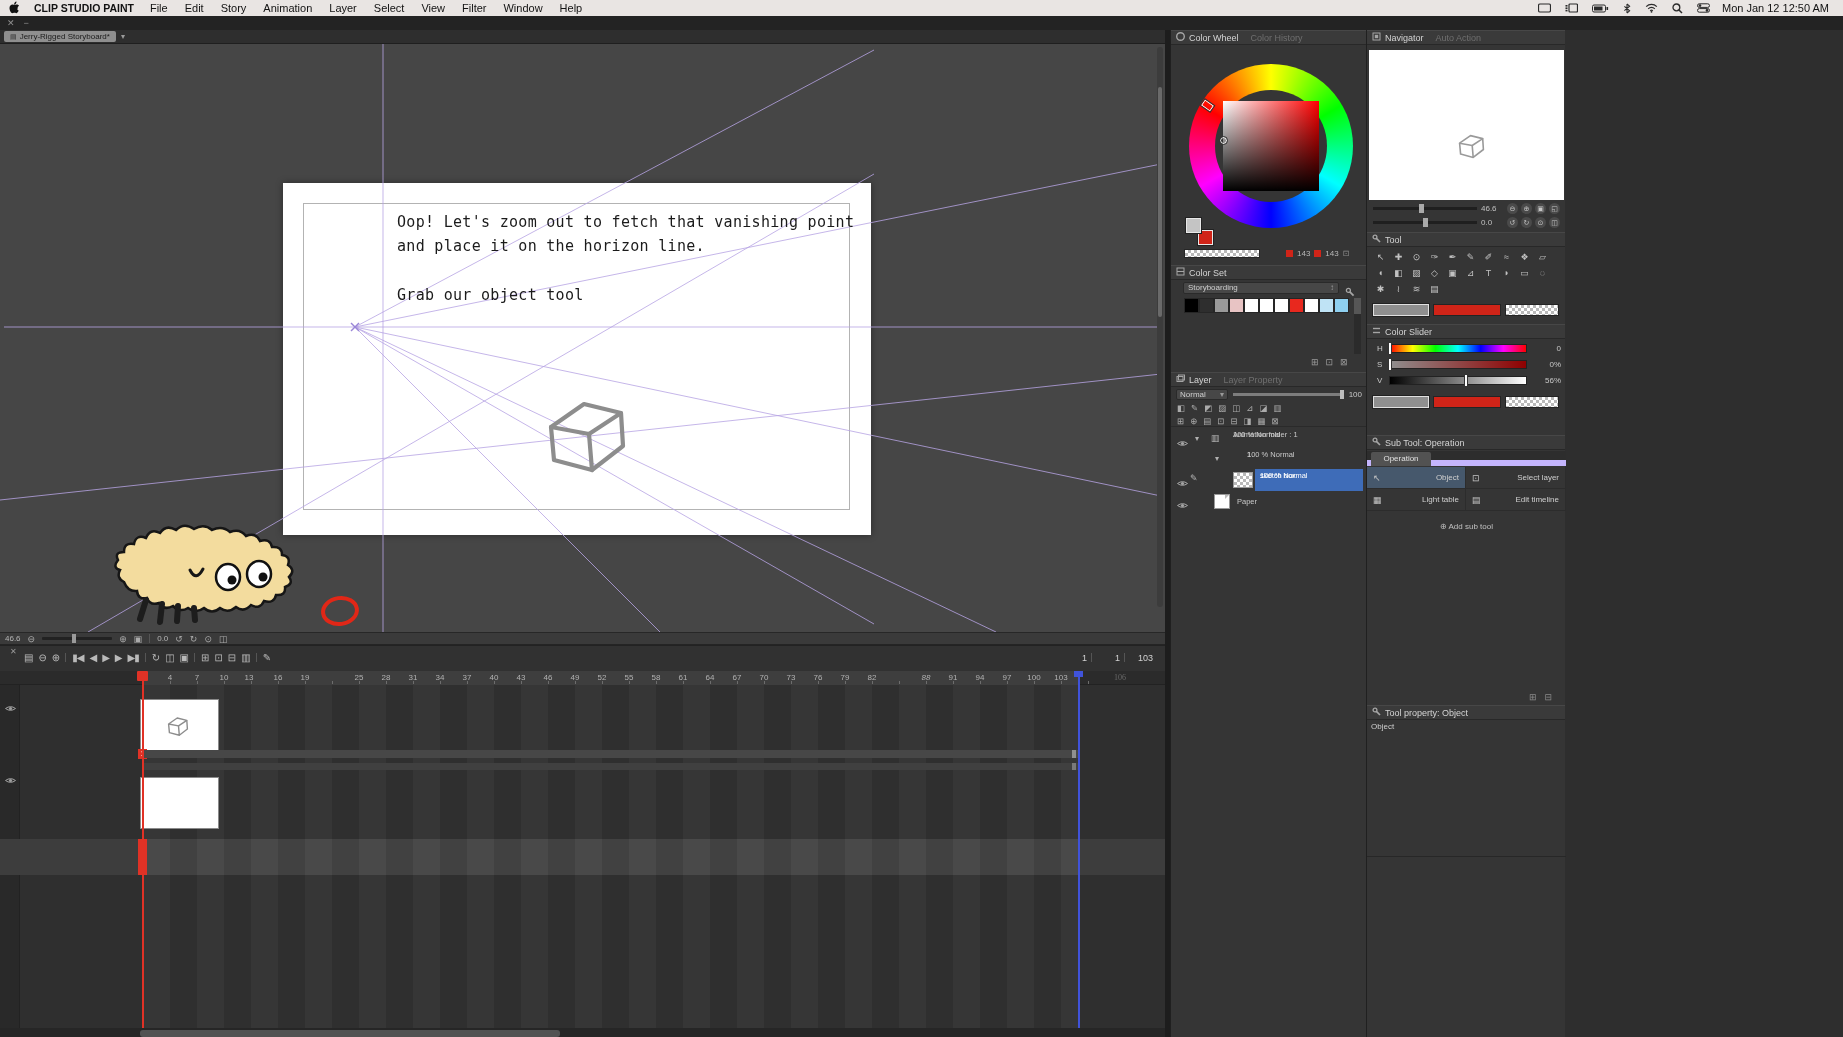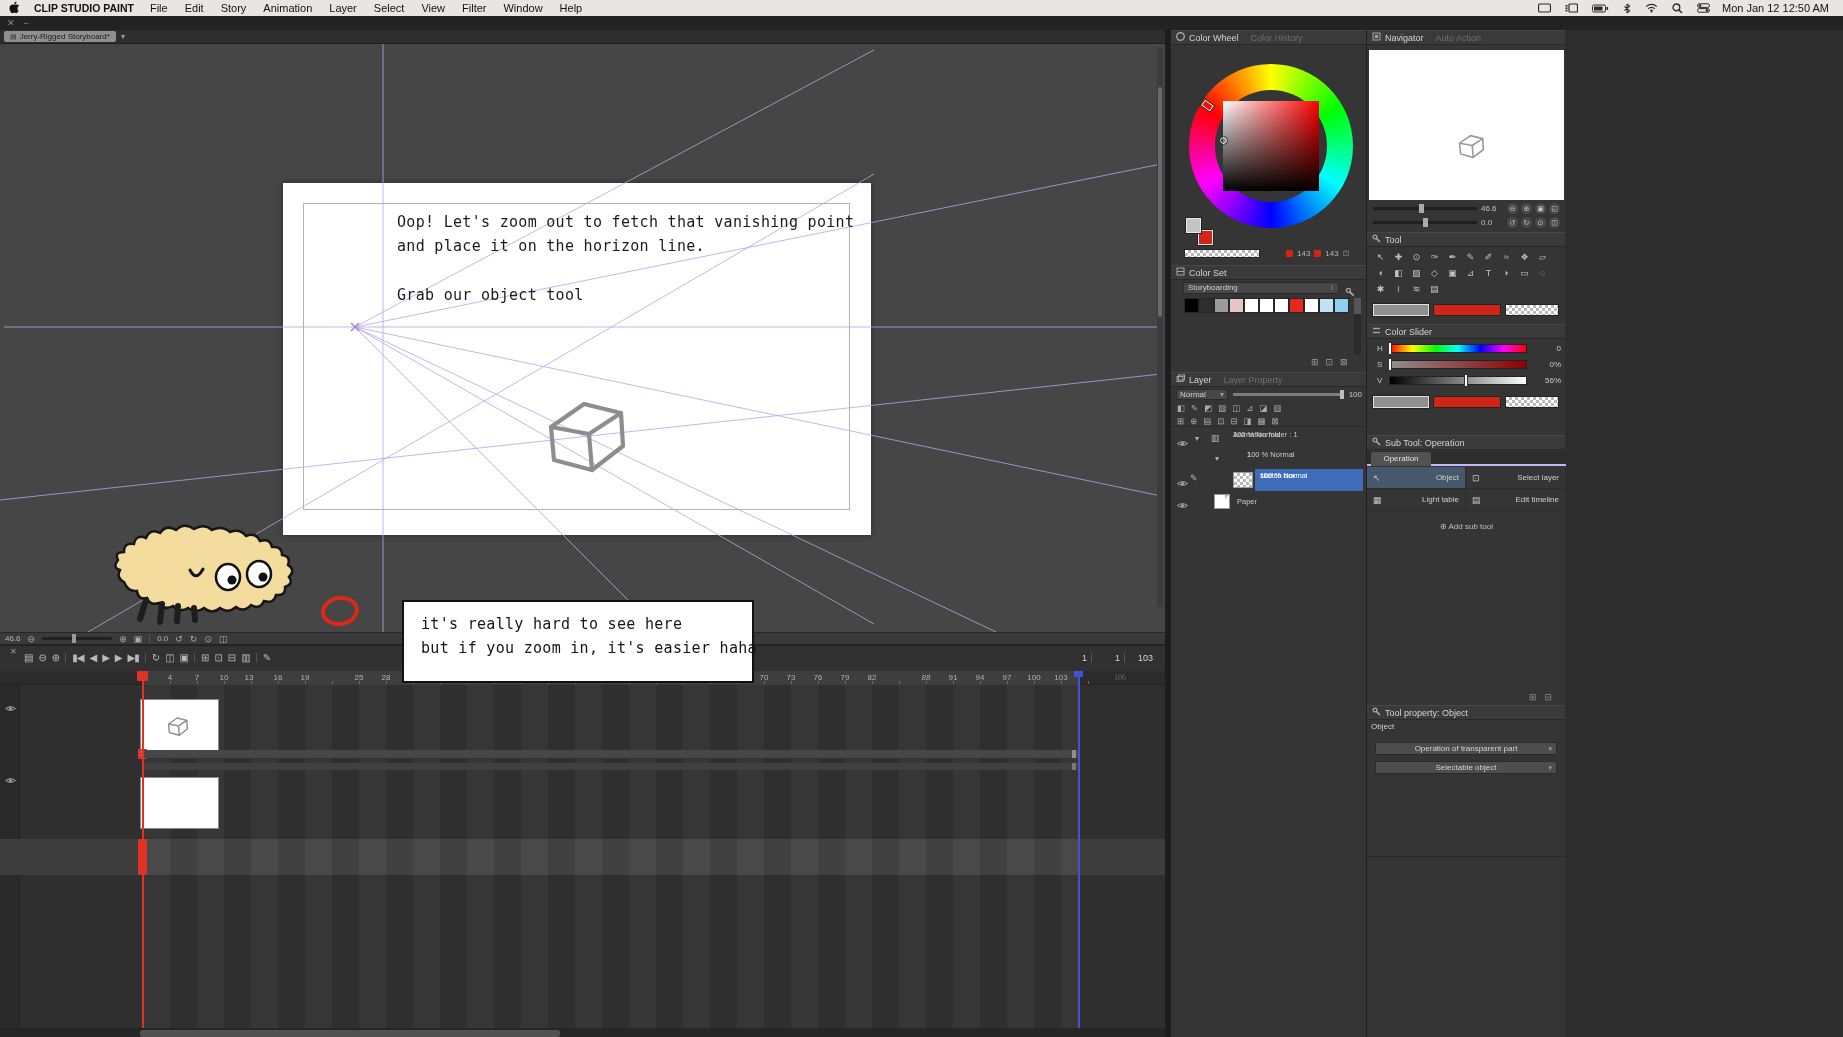--- a/index.html
+++ b/index.html
@@ -636,21 +636,21 @@
     <div class="abs" id="cs-sub-chip" style="left: 66px; top: 380px; width: 68px; height: 12px; border: 1px solid rgb(36, 36, 36); background: rgb(208, 36, 24);"></div>
     <div class="abs checker checker-sm" style="left:138px;top:380px;width:54px;height:12px;border:1px solid #242424"></div>
 
     <div class="panel-header" style="top:419px">
       <span><svg width="9" height="9">
             <circle cx="3" cy="3" r="1.9" fill="none" stroke="#a5a5a5" stroke-width="1.3"></circle>
             <line x1="4.4" y1="4.4" x2="8" y2="8" stroke="#a5a5a5" stroke-width="1.7"></line>
           </svg></span>
       <span>Sub Tool: Operation</span>
     </div>
-    <div class="abs" style="left:0;top:435px;width:199px;height:15px;background:#2d2d2d;border-bottom:2px solid #c4b5fd">
+    <div class="abs" style="left:0;top:435px;width:199px;height:15px;background:#2d2d2d;border-bottom:6px solid #c4b5fd">
       <span class="abs" style="left:4px;top:1px;width:60px;height:14px;background:#525252;border-radius:2px 2px 0 0;font-size:8px;color:#e0e0e0;text-align:center;line-height:14px">Operation</span>
     </div>
     <div class="abs" id="st-grid" style="left:0;top:451px;width:199px;height:44px">
         <div class="stcell" style="left: 0px; top: 0px; width: 99px; background: rgb(70, 88, 108);">
           <span style="font-size: 9px; color: rgb(197, 197, 197);">↖</span>
           <span>Object</span>
         </div>
         <div class="stcell" style="left: 99px; top: 0px; width: 100px;">
           <span style="font-size: 9px; color: rgb(197, 197, 197);">⊡</span>
           <span>Select layer</span>
@@ -674,48 +674,34 @@
     </div>
 
     <div class="panel-header" style="top:689px">
       <span><svg width="9" height="9">
             <circle cx="3" cy="3" r="1.9" fill="none" stroke="#a5a5a5" stroke-width="1.3"></circle>
             <line x1="4.4" y1="4.4" x2="8" y2="8" stroke="#a5a5a5" stroke-width="1.7"></line>
           </svg></span>
       <span>Tool property: Object</span>
     </div>
     <div class="abs" style="left:4px;top:706px;font-size:8px;color:#cfcfcf">Object</div>
-    <div class="abs" id="tp-buttons" style="left:0;top:726px;width:199px;height:40px">
-        <div class="prop-btn" style="top: 0px;">
-          <span>Operation of transparent part</span>
-          <span class="car">▾</span>
-        </div>
-        <div class="prop-btn" style="top: 19px;">
-          <span>Selectable object</span>
-          <span class="car">▾</span>
-        </div>
-      </div>
     <div class="abs" style="left:0;top:840px;width:199px;height:1px;background:#272727"></div>
   </div>
 
   <svg id="creature" width="195" height="108" viewBox="0 0 195 108">
     <path d="M14 62 Q6 58 10 50 Q2 48 8 40 Q4 32 14 32 Q14 22 24 24 Q26 14 36 18 Q40 8 50 13 Q56 4 66 10 Q74 2 84 9 Q94 3 102 10 Q112 5 120 12 Q130 8 136 16 Q146 12 150 21 Q160 18 162 27 Q172 26 172 35 Q181 36 178 45 Q186 50 179 57 Q184 64 175 67 Q176 76 166 75 Q164 84 154 81 Q150 90 141 85 Q134 93 126 87 Q118 94 110 88 Q102 95 94 88 Q86 94 78 88 Q70 93 63 86 Q54 91 49 83 Q40 86 37 78 Q28 80 27 71 Q18 72 14 62 Z" fill="#f3dc9e" stroke="#161616" stroke-width="2.5"></path>
     <g stroke="#1d1d1d" stroke-width="6" stroke-linecap="round">
       <line x1="36" y1="80" x2="30" y2="99"></line>
         <line x1="52" y1="84" x2="50" y2="102"></line>
       <line x1="68" y1="86" x2="67" y2="101"></line>
         <line x1="84" y1="88" x2="85" y2="100"></line>
     </g>
     <path d="M80 50 Q86 62 93 49" fill="none" stroke="#161616" stroke-width="3" stroke-linecap="round"></path>
     <ellipse cx="118" cy="57" rx="12" ry="13" fill="#fff" stroke="#111" stroke-width="2.5"></ellipse>
     <circle cx="122" cy="60" r="4.5" fill="#111"></circle>
     <ellipse cx="149" cy="54" rx="12" ry="13" fill="#fff" stroke="#111" stroke-width="2.5"></ellipse>
     <circle cx="153" cy="57" r="4.5" fill="#111"></circle>
   </svg>
   <svg id="red-circle" width="44" height="38">
     <ellipse cx="22" cy="19" rx="17" ry="13" fill="none" stroke="#e12717" stroke-width="4" transform="rotate(-8 22 19)"></ellipse>
   </svg>
-  <div id="speech-box">
-      <div style="top: 12px;">it's really hard to see here</div>
-      <div style="top: 36px;">but if you zoom in, it's easier haha</div>
-    </div>
 
 </div>
 
 </body></html>

